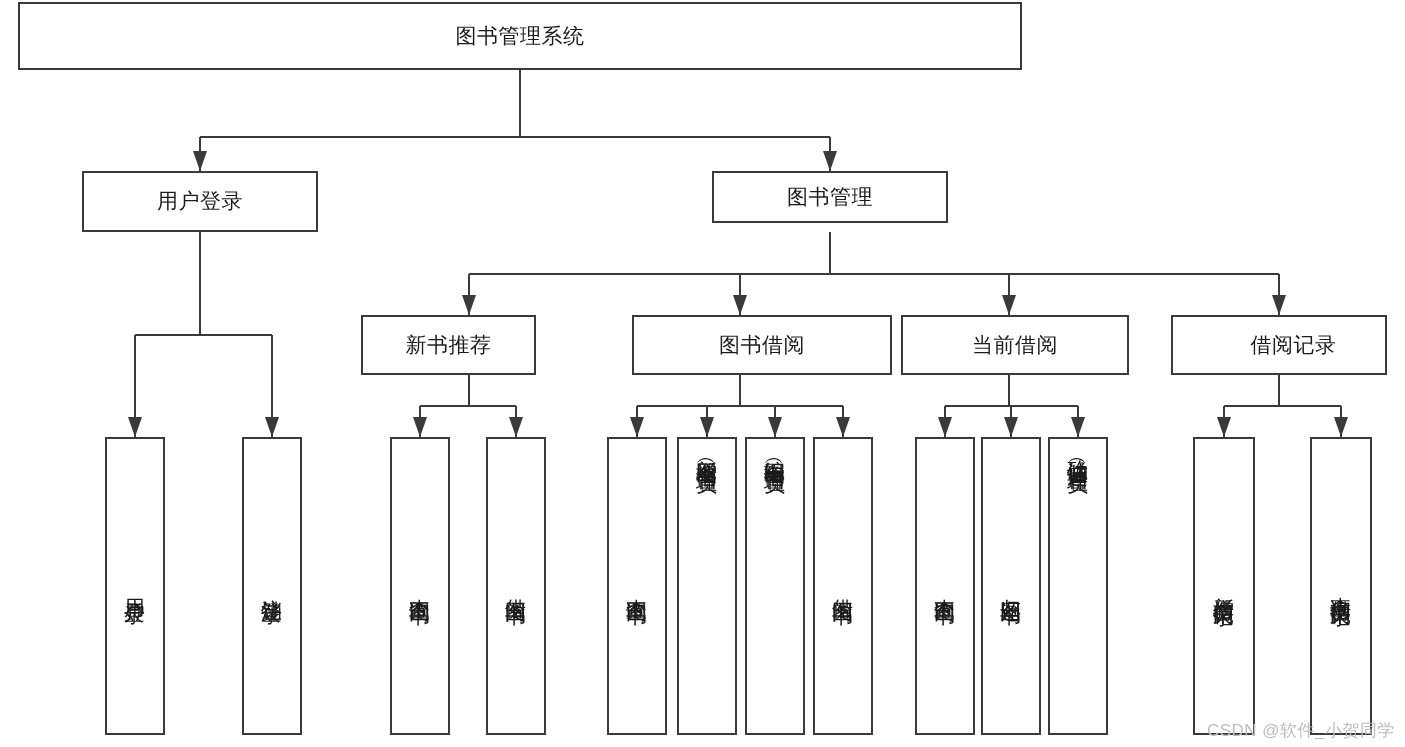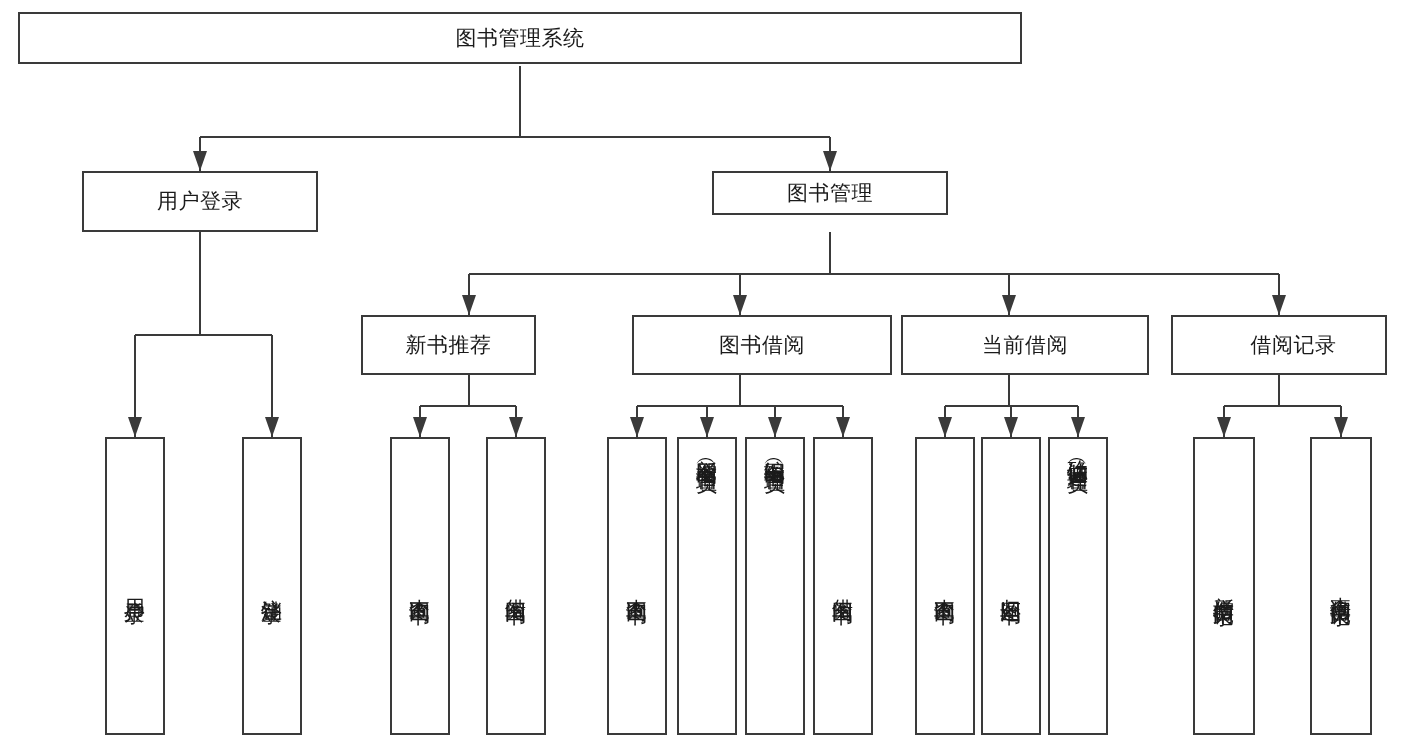--- a/index.html
+++ b/index.html
@@ -124,36 +124,36 @@
       <line x1="1078" y1="406" x2="1078" y2="437" stroke="#3a3a3a" stroke-width="2.6" shape-rendering="crispEdges"></line>
       <polygon points="1071,417 1085,417 1078,437" fill="#3a3a3a"></polygon>
       <line x1="1279" y1="375" x2="1279" y2="406" stroke="#3a3a3a" stroke-width="2.6" shape-rendering="crispEdges"></line>
       <line x1="1224" y1="406" x2="1341" y2="406" stroke="#3a3a3a" stroke-width="2.6" shape-rendering="crispEdges"></line>
       <line x1="1224" y1="406" x2="1224" y2="437" stroke="#3a3a3a" stroke-width="2.6" shape-rendering="crispEdges"></line>
       <polygon points="1217,417 1231,417 1224,437" fill="#3a3a3a"></polygon>
       <line x1="1341" y1="406" x2="1341" y2="437" stroke="#3a3a3a" stroke-width="2.6" shape-rendering="crispEdges"></line>
       <polygon points="1334,417 1348,417 1341,437" fill="#3a3a3a"></polygon>
     </svg>
   <div id="nodes-layer">
-      <div class="node horiz" style="left: 18px; top: 12px; width: 1004px; height: 52px;">
+      <div class="node horiz" style="left: 18px; top: 2px; width: 1004px; height: 68px;">
         <span class="node-label">图书管理系统</span>
       </div>
       <div class="node horiz" style="left: 82px; top: 171px; width: 236px; height: 61px;">
         <span class="node-label">用户登录</span>
       </div>
-      <div class="node horiz" style="left: 712px; top: 171px; width: 236px; height: 44px;">
+      <div class="node horiz" style="left: 712px; top: 171px; width: 236px; height: 52px;">
         <span class="node-label">图书管理</span>
       </div>
       <div class="node horiz" style="left: 361px; top: 315px; width: 175px; height: 60px;">
         <span class="node-label">新书推荐</span>
       </div>
       <div class="node horiz" style="left: 632px; top: 315px; width: 260px; height: 60px;">
         <span class="node-label">图书借阅</span>
       </div>
-      <div class="node horiz" style="left: 901px; top: 315px; width: 248px; height: 60px;">
+      <div class="node horiz" style="left: 901px; top: 315px; width: 228px; height: 60px;">
         <span class="node-label">当前借阅</span>
       </div>
       <div class="node horiz" style="left: 1171px; top: 315px; width: 216px; height: 60px; padding-left: 29px;">
         <span class="node-label">借阅记录</span>
       </div>
       <div class="node vert centered" style="left: 105px; top: 437px; width: 60px; height: 298px;">
         <span class="node-label">用户登录</span>
       </div>
       <div class="node vert centered" style="left: 242px; top: 437px; width: 60px; height: 298px;">
         <span class="node-label">注销登录</span>
@@ -185,13 +185,14 @@
       <div class="node vert" style="left: 1048px; top: 437px; width: 60px; height: 298px;">
         <span class="node-label">确认归还（管理员）</span>
       </div>
       <div class="node vert centered" style="left: 1193px; top: 437px; width: 62px; height: 298px;">
         <span class="node-label">新增借阅记录</span>
       </div>
       <div class="node vert centered" style="left: 1310px; top: 437px; width: 62px; height: 298px;">
         <span class="node-label">查询借阅记录</span>
       </div>
     </div>
+  <div id="watermark">CSDN @软件_小贺同学</div>
 </div>
 
 </body></html>

